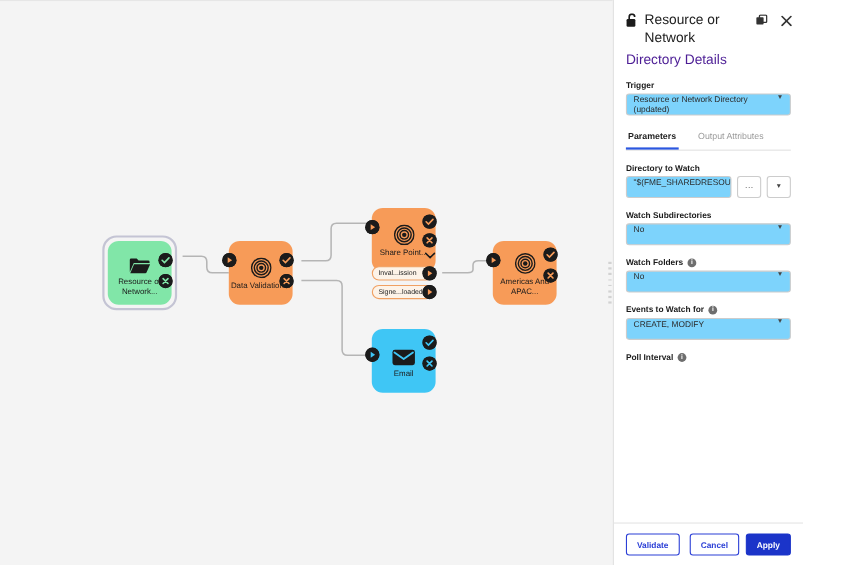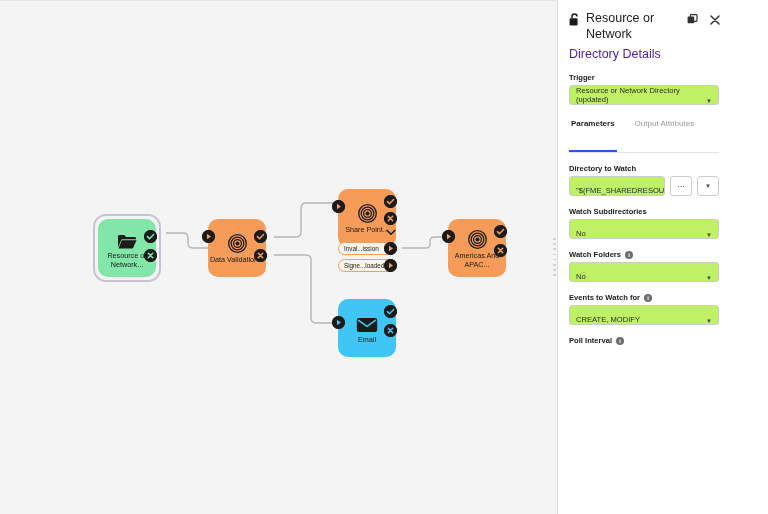--- a/index.html
+++ b/index.html
@@ -111,39 +111,39 @@
   }
   .info-i {
     width: 8px; height: 8px; border-radius: 50%;
     background: #6e6e6e; color: #fff;
     font-size: 6px; font-weight: bold;
     display: inline-flex; align-items: center; justify-content: center;
     font-style: normal; line-height: 1;
   }
   .ctl {
     height: 20px; border: 1px solid #ccc; border-radius: 3px;
-    background: #bef264; font-size: 7.6px; color: #2b2b2b;
-    display: flex; align-items: flex-end; padding: 0 6px;
+    background: #7dd3fc; font-size: 7.6px; color: #2b2b2b;
+    display: flex; align-items: flex-start; padding: 0 6px;
     width: 100%;
   }
   .ctl.sel { justify-content: space-between; cursor: pointer; }
   .caret { font-size: 6px; color: #444; }
   .row { display: flex; gap: 5px; align-items: center; }
   .btn-sq {
     width: 22px; height: 20px; border: 1px solid #ccc; border-radius: 3px;
     background: #fff; display: flex; align-items: center; justify-content: center;
     font-size: 8px; color: #333; cursor: pointer; flex: none;
   }
 
   .tabs {
     display: flex; gap: 16px; margin-top: 14px;
     border-bottom: 1px solid #e2e2e2;
   }
   .tab {
-    font-size: 8px; padding: 0 2px 22px; cursor: pointer;
+    font-size: 8px; padding: 0 2px 6px; cursor: pointer;
     color: #9a9a9a;
   }
   .tab.active { color: #1f1f1f; font-weight: bold; border-bottom: 2px solid #2b57e0; }
 
   .p-foot {
     border-top: 1px solid #e4e4e4;
     padding: 9px 11px;
     display: flex; align-items: center;
   }
   .btn {
@@ -435,14 +435,21 @@
       </div>
 
       <div class="fld-label">
         <span>Poll Interval</span>
         <i class="info-i">i</i>
       </div>
       <div class="row">
       </div>
     </div>
 
+    <div class="p-foot">
+      <div class="btn outline">Validate</div>
+      <div class="spacer"></div>
+      <div class="btn outline">Cancel</div>
+      <div class="gap"></div>
+      <div class="btn primary">Apply</div>
+    </div>
   </div>
 </div>
 
 </body></html>

